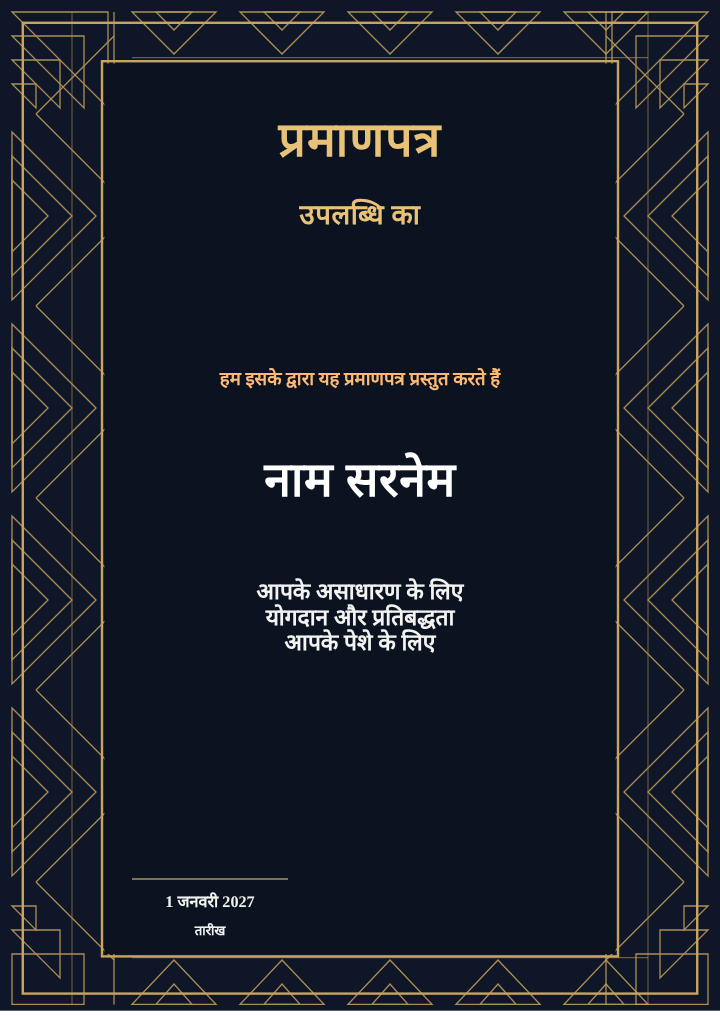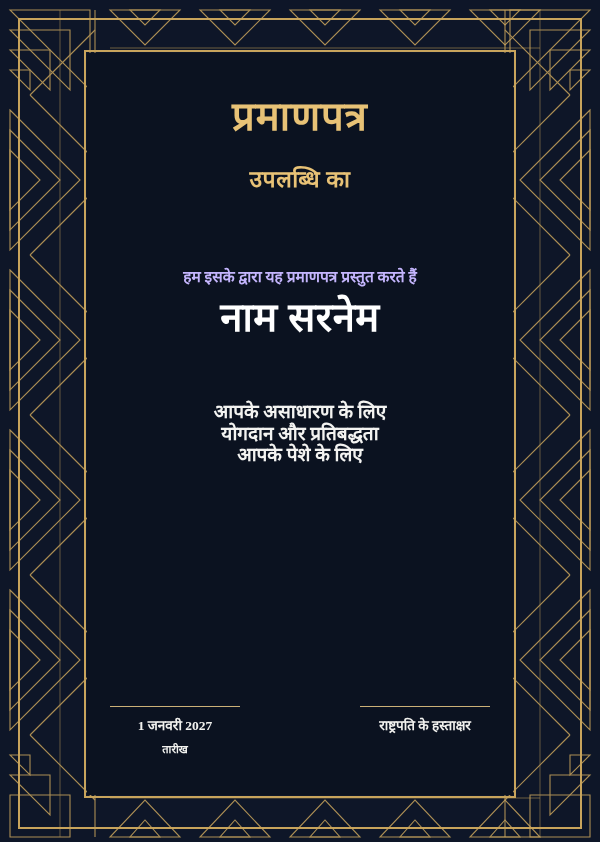--- a/index.html
+++ b/index.html
@@ -96,52 +96,52 @@
     font-size: 23px;
     color: #e8c276;
     margin-top: 22px;
     letter-spacing: 0.5px;
   }
 
   .presented-line {
     font-family: "Liberation Serif", serif;
     font-weight: bold;
     font-size: 15.5px;
-    color: #c4b5fd;
-    margin-top: 72px;
+    color: #fdba74;
+    margin-top: 112px;
     line-height: 1.4;
   }
 
   .recipient {
     font-family: "Liberation Serif", serif;
     font-weight: bold;
     font-size: 40px;
     color: #ffffff;
+    margin-top: 42px;
     letter-spacing: 0.5px;
   }
 
   .body-text {
     font-family: "Liberation Serif", serif;
     font-weight: bold;
     font-size: 19px;
     color: #f3f3f1;
     margin-top: 58px;
     line-height: 1.15;
   }
   .body-text div { white-space: nowrap; text-align: center; }
 
   .spacer { flex: 1 1 auto; }
 
   
   .sig-area {
     width: 100%;
     display: flex;
-    justify-content: space-between;
+    justify-content: flex-start;
     gap: 40px;
-    margin-bottom: 26px;
   }
 
   .sig-col {
     width: 150px;
     display: flex;
     flex-direction: column;
     align-items: center;
   }
 
   .sig-rule {
@@ -307,20 +307,16 @@
     </div>
 
     <div class="spacer"></div>
 
     <div class="sig-area">
       <div class="sig-col">
         <div class="sig-rule"></div>
         <div class="sig-value">1 जनवरी 2027</div>
         <div class="sig-label">तारीख</div>
       </div>
-      <div class="sig-col">
-        <div class="sig-rule"></div>
-        <div class="sig-value">राष्ट्रपति के हस्ताक्षर</div>
-      </div>
     </div>
 
   </div>
 </div>
 
 </body></html>

